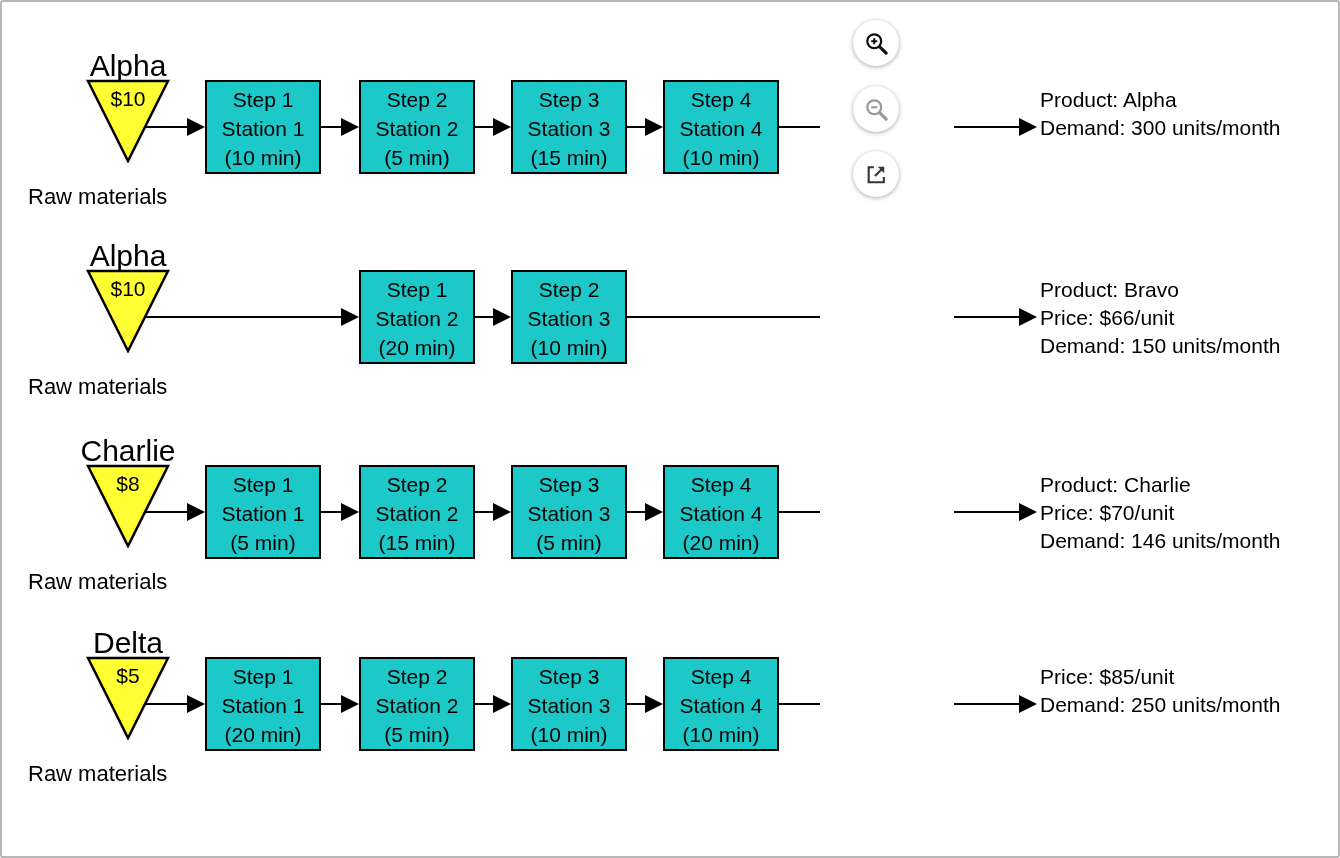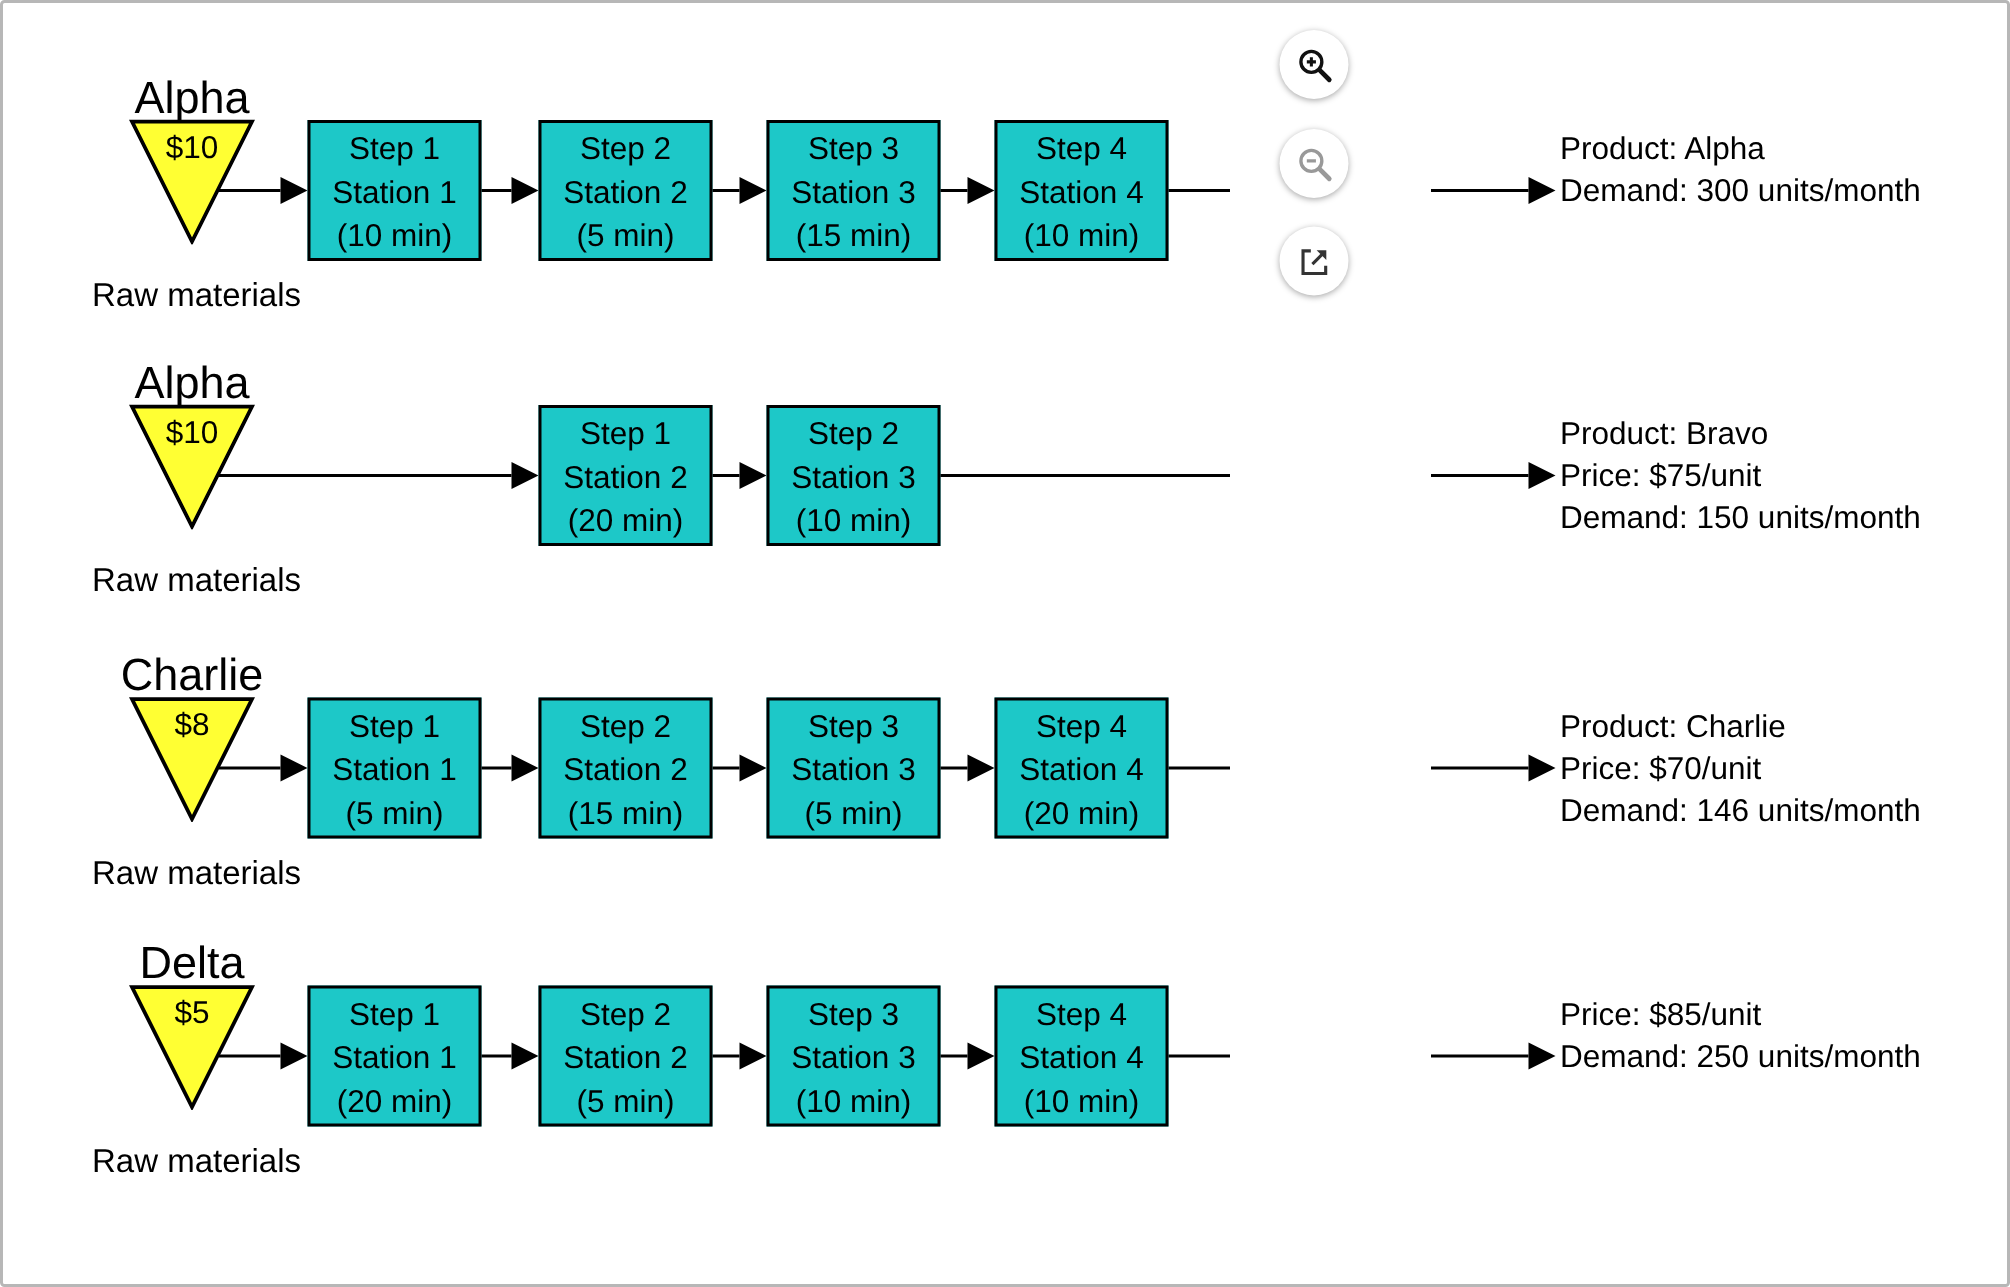--- a/index.html
+++ b/index.html
@@ -12,21 +12,21 @@
   body{background:#fff;font-family:"Liberation Sans","DejaVu Sans",sans-serif;color:#000;}
   .frame{
     position:relative;width:1340px;height:858px;background:#fff;
     border:2px solid var(--frame-border);border-radius:3px;overflow:hidden;
   }
   .row{position:absolute;left:0;width:1340px;height:0;overflow:visible;}
   .p-label{position:absolute;left:46px;top:-31px;width:160px;text-align:center;font-size:30px;}
   .tri{position:absolute;left:84px;top:-1px;}
   .tri polygon{fill:var(--raw-fill);stroke:var(--outline);stroke-width:2.5;}
   .cost{position:absolute;left:66px;top:7px;width:120px;text-align:center;font-size:21px;}
-  .raw{position:absolute;left:26px;top:104px;width:206px;text-align:center;font-size:22px;}
+  .raw{position:absolute;left:26px;top:104px;width:206px;font-size:22px;}
   .station{
     position:absolute;top:0;width:116px;height:94px;
     background:var(--station-fill);border:2px solid var(--outline);
     display:flex;flex-direction:column;justify-content:flex-end;align-items:center;
     font-size:21px;line-height:29px;text-align:center;
   }
   .hline{position:absolute;top:46px;height:2px;background:var(--outline);}
   .ahead{
     position:absolute;top:38px;width:0;height:0;
     border-top:9px solid transparent;border-bottom:9px solid transparent;
@@ -119,21 +119,21 @@
       <span>Station 3</span>
       <span>(10 min)</span>
     </div>
 
     <div class="hline" style="left:625px;width:193px"></div>
     <div class="hline" style="left:952px;width:65px"></div>
     <div class="ahead" style="left:1017px"></div>
 
     <div class="info">
       <div>Product: Bravo</div>
-      <div>Price: $75/unit</div>
+      <div>Price: $66/unit</div>
       <div>Demand: 150 units/month</div>
     </div>
   </div>
 
   <div class="row" style="top:463px">
     <div class="p-label">Charlie</div>
     <svg class="tri" width="84" height="84" viewBox="0 0 84 84">
         <polygon points="2,2 82,2 42,82"></polygon>
       </svg>
     <div class="cost">$8</div>

